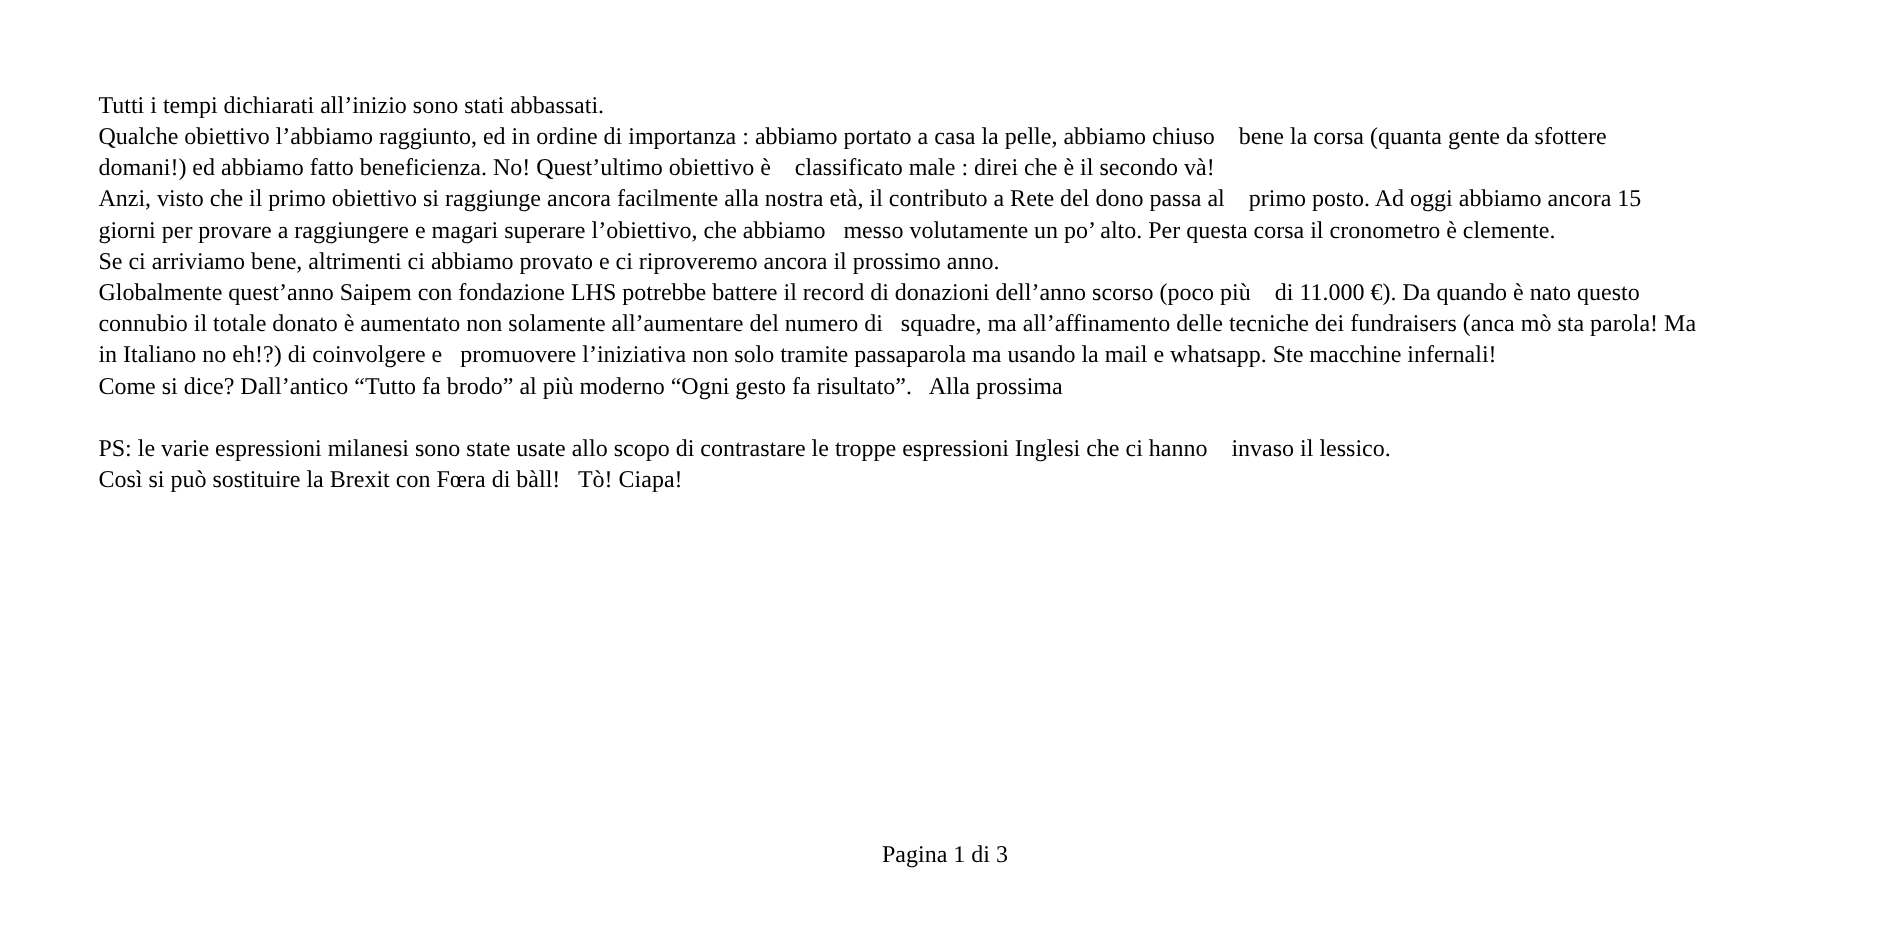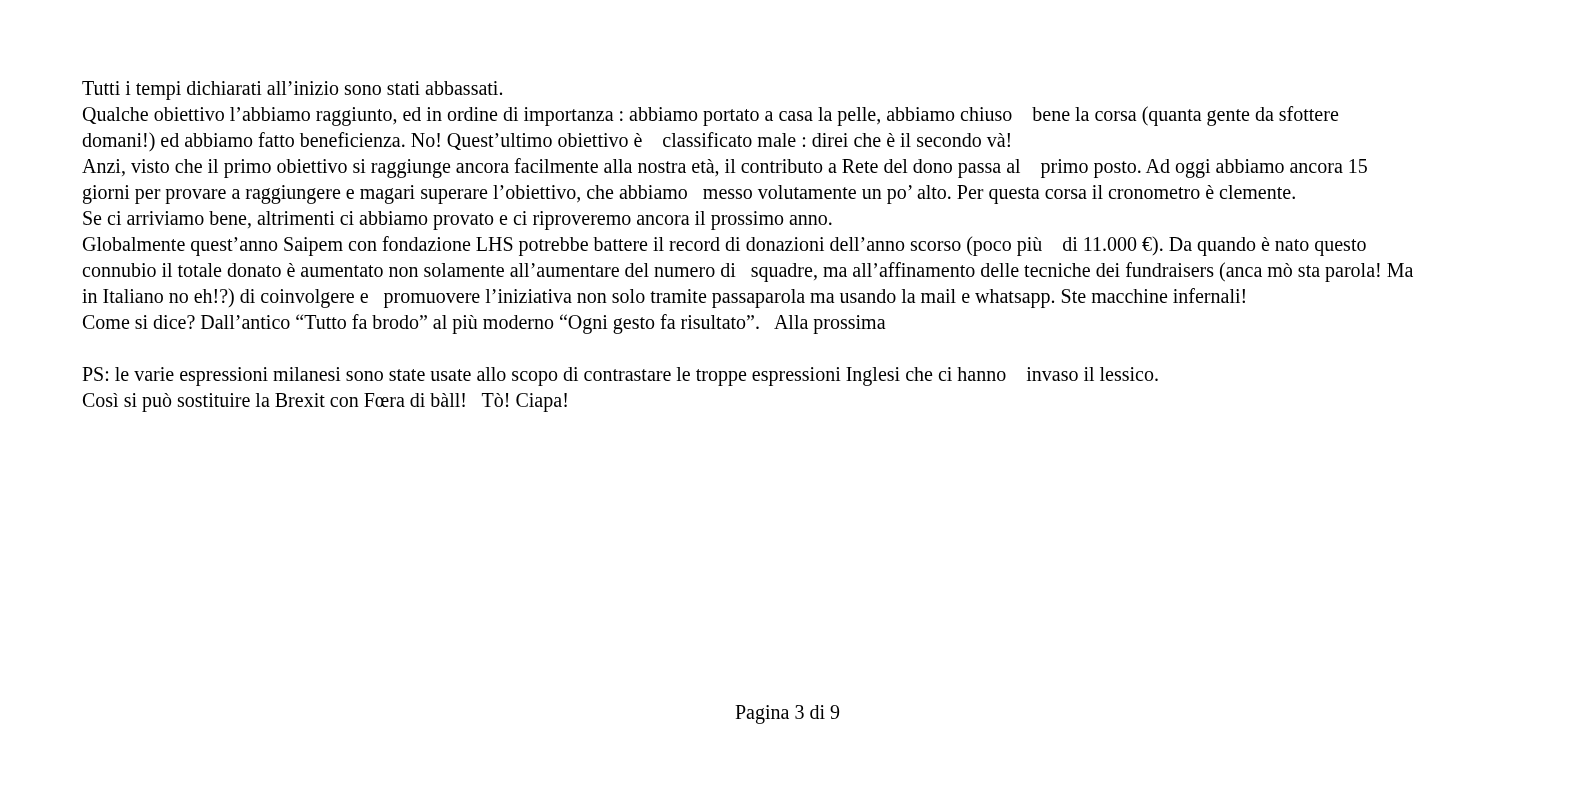--- a/index.html
+++ b/index.html
@@ -38,14 +38,14 @@
     text-align: center;
     font-size: 20px;
     line-height: 26px;
   }
 </style>
 </head>
 <body>
 
 <div class="page">
   <div class="text-block"><div class="line">Tutti i tempi dichiarati all’inizio sono stati abbassati.</div><div class="line">Qualche obiettivo l’abbiamo raggiunto, ed in ordine di importanza : abbiamo portato a casa la pelle, abbiamo chiuso    bene la corsa (quanta gente da sfottere</div><div class="line">domani!) ed abbiamo fatto beneficienza. No! Quest’ultimo obiettivo è    classificato male : direi che è il secondo và!</div><div class="line">Anzi, visto che il primo obiettivo si raggiunge ancora facilmente alla nostra età, il contributo a Rete del dono passa al    primo posto. Ad oggi abbiamo ancora 15</div><div class="line">giorni per provare a raggiungere e magari superare l’obiettivo, che abbiamo   messo volutamente un po’ alto. Per questa corsa il cronometro è clemente.</div><div class="line">Se ci arriviamo bene, altrimenti ci abbiamo provato e ci riproveremo ancora il prossimo anno.</div><div class="line">Globalmente quest’anno Saipem con fondazione LHS potrebbe battere il record di donazioni dell’anno scorso (poco più    di 11.000 €). Da quando è nato questo</div><div class="line">connubio il totale donato è aumentato non solamente all’aumentare del numero di   squadre, ma all’affinamento delle tecniche dei fundraisers (anca mò sta parola! Ma</div><div class="line">in Italiano no eh!?) di coinvolgere e   promuovere l’iniziativa non solo tramite passaparola ma usando la mail e whatsapp. Ste macchine infernali!</div><div class="line">Come si dice? Dall’antico “Tutto fa brodo” al più moderno “Ogni gesto fa risultato”.   Alla prossima</div><div class="line"></div><div class="line">PS: le varie espressioni milanesi sono state usate allo scopo di contrastare le troppe espressioni Inglesi che ci hanno    invaso il lessico.</div><div class="line">Così si può sostituire la Brexit con Fœra di bàll!   Tò! Ciapa!</div></div>
-  <div class="footer">Pagina 3 di 9</div>
+  <div class="footer">Pagina 1 di 3</div>
 </div>
 
 </body></html>

